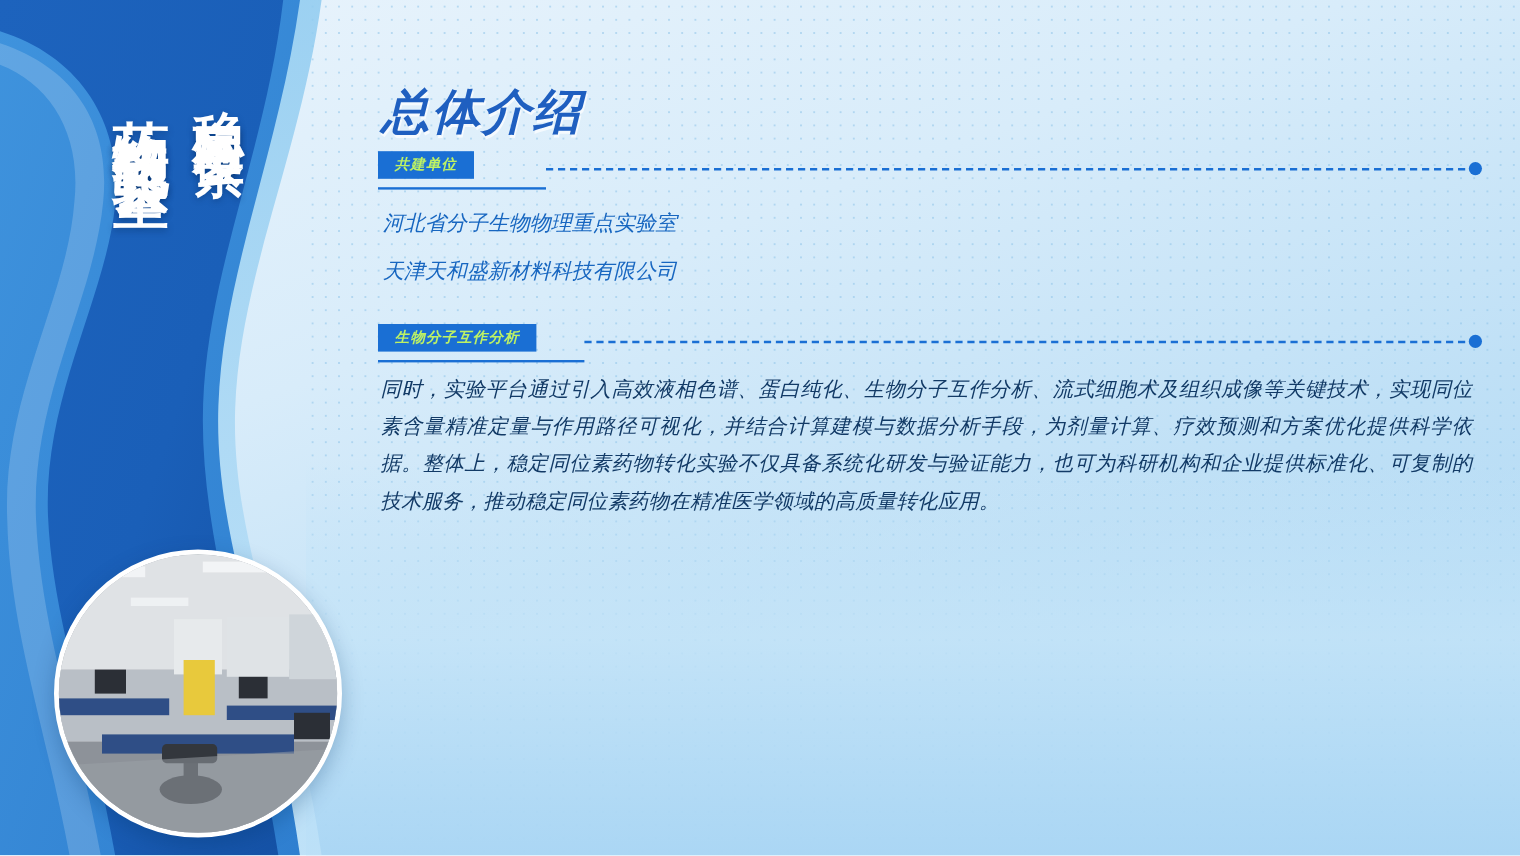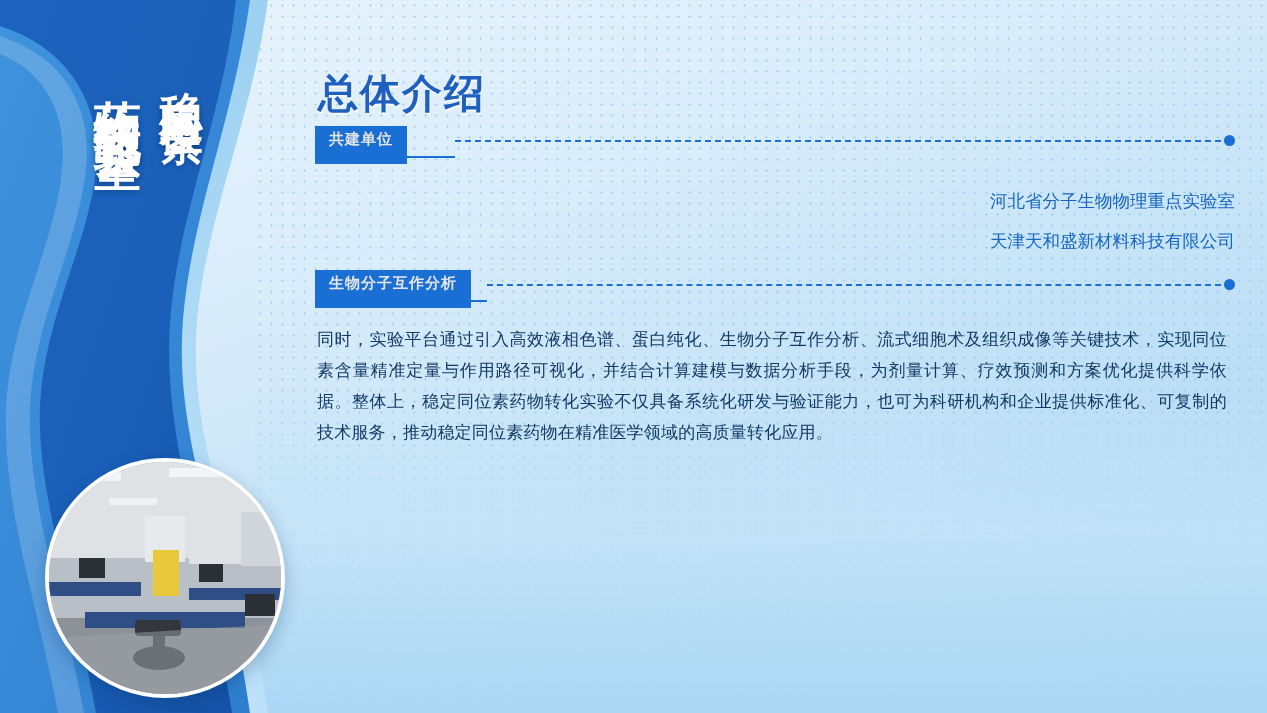--- a/index.html
+++ b/index.html
@@ -82,43 +82,44 @@
     background: #9aa4ad;
   }
   .photo svg { display:block; }
   
   .content {
     position: absolute;
     left: 315px;
     top: 0;
     width: 935px;
     height: 713px;
+    font-style: italic;
   }
   .heading {
     position: absolute;
     left: 3px;
     top: 66px;
     font-size: 40px;
     font-weight: bold;
     color: #1f5fc0;
     letter-spacing: 2px;
     text-shadow: 1px 2px 0 rgba(255,255,255,.7);
   }
   .sec {
     position: absolute;
     left: 0;
     width: 920px;
   }
   .sec-tag {
     display: inline-block;
     background: #1a6fd4;
-    color: #e5e5e5;
-    font-size: 15px;
+    color: #bef264;
+    font-size: 12px;
     font-weight: bold;
-    padding: 5px 14px 18px 14px;
+    padding: 5px 14px 6px 14px;
     letter-spacing: 1px;
     line-height: 1;
   }
   .sec-rule {
     position: absolute;
     height: 0;
     border-top: 2px dashed #1a6fd4;
     top: 14px;
     right: 8px;
   }
@@ -134,21 +135,20 @@
   .sec-underline {
     position: absolute;
     left: 0;
     height: 2px;
     background: #1a6fd4;
   }
   .unit-list {
     margin: 0;
     padding: 0;
     list-style: none;
-    text-align: right;
   }
   .unit-list li {
     font-size: 17.5px;
     color: #1766c0;
     line-height: 1;
     padding: 11px 0 11px 4px;
   }
   .para {
     font-size: 17px;
     color: #123a66;

